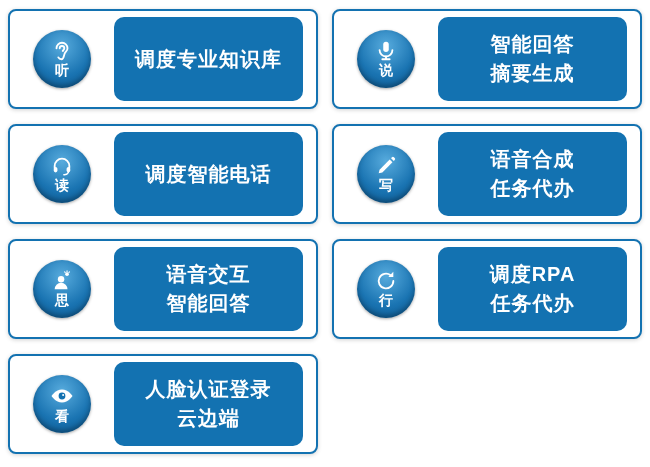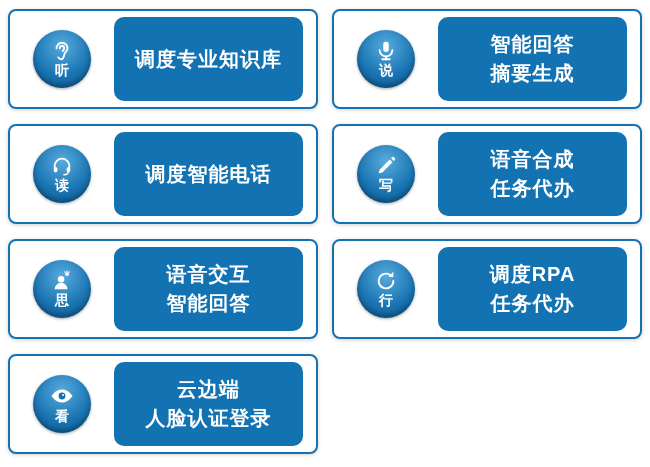--- a/index.html
+++ b/index.html
@@ -198,18 +198,18 @@
           <svg viewBox="0 0 24 24" width="24" height="24">
               <path d="M1.5 12S5.5 5.5 12 5.5 22.5 12 22.5 12 18.5 18.5 12 18.5 1.5 12 1.5 12z" fill="#fff"></path>
               <circle cx="12" cy="12" r="3.4" fill="#1372b1"></circle>
               <circle cx="13.1" cy="10.9" r="1" fill="#fff"></circle>
             </svg>
         </span>
         <span class="badge-char">看</span>
       </div>
     </div>
     <div class="panel">
+      <span>人脸认证登录</span>
       <span>云边端</span>
-      <span>人脸认证登录</span>
     </div>
   </div>
 
 </div>
 
 </body></html>

